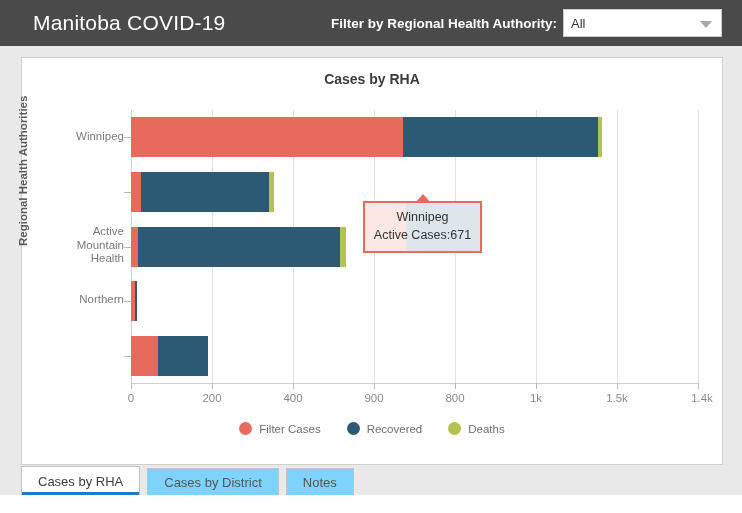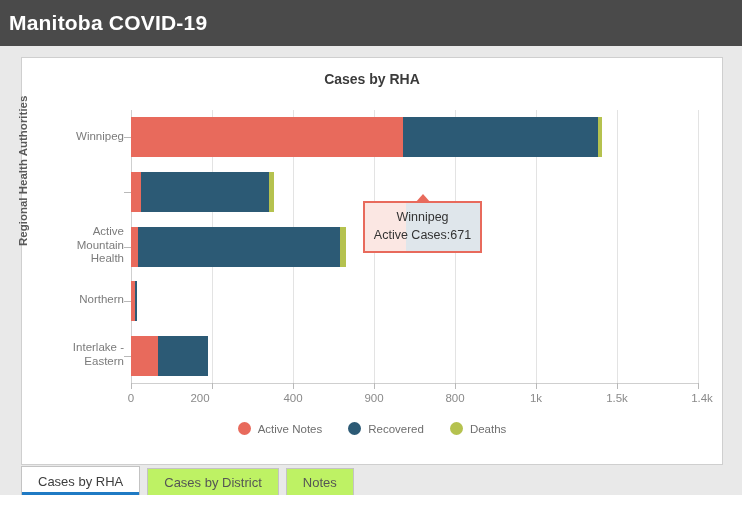--- a/index.html
+++ b/index.html
@@ -22,23 +22,23 @@
     width: 742px;
     height: 46px;
     background: #4a4a4a;
     display: flex;
     align-items: center;
   }
   .app-title {
     color: #ffffff;
     font-size: 21px;
     letter-spacing: 0.2px;
-    margin-left: 9px;
+    margin-left: 33px;
     white-space: nowrap;
-    font-weight: 700;
+    font-weight: 400;
   }
   .filter-wrap {
     position: absolute;
     left: 331px;
     top: 9px;
     display: flex;
     align-items: center;
   }
   .filter-label {
     color: #ffffff;
@@ -270,21 +270,21 @@
     border-bottom: none;
     box-sizing: border-box;
     height: 29px;
     padding: 0 16px;
     display: flex;
     align-items: center;
     font-size: 13px;
     color: #555555;
   }
   .tab.inactive {
-    background: #bef264;
+    background: #7dd3fc;
     height: 27px;
   }
   .tab.active {
     background: #ffffff;
     border-color: #c3c3c3;
     color: #3d3d3d;
     position: relative;
   }
   .tab.active::after {
     content: "";
@@ -302,20 +302,27 @@
     height: 64px;
     background: #ffffff;
   }
 </style>
 </head>
 <body>
 
 <div class="header">
   <div class="app-title">Manitoba COVID-19</div>
 
+  <div class="filter-wrap">
+    <div class="filter-label">Filter by Regional Health Authority:</div>
+    <div class="filter-select">
+      <span class="filter-value">All</span>
+      <span class="caret"></span>
+    </div>
+  </div>
 </div>
 
 <div class="page-body">
 
   <div class="panel">
 
     <div class="chart-title">Cases by RHA</div>
 
     <div class="y-axis-title">Regional Health Authorities</div>
 
@@ -328,24 +335,20 @@
         <div class="ylabel" style="top: 167.25px;">
           <div>Active</div>
           <div>Mountain</div>
           <div>Health</div>
         </div>
         <div class="ytick" style="top: 188.5px;"></div>
         <div class="ylabel" style="top: 235.35px;">
           <div>Northern</div>
         </div>
         <div class="ytick" style="top: 243.1px;"></div>
-        <div class="ylabel" style="top: 283.2px;">
-          <div>Interlake -</div>
-          <div>Eastern</div>
-        </div>
         <div class="ytick" style="top: 297.7px;"></div>
       </div>
 
     <div id="gridlines">
         <div class="gridline" style="left: 190px; top: 52px;"></div>
         <div class="gridline" style="left: 271px; top: 52px;"></div>
         <div class="gridline" style="left: 352px; top: 52px;"></div>
         <div class="gridline" style="left: 433px; top: 52px;"></div>
         <div class="gridline" style="left: 514px; top: 52px;"></div>
         <div class="gridline" style="left: 595px; top: 52px;"></div>
@@ -378,21 +381,21 @@
         <div class="bar-row" style="top: 225.7px; height: 40px;">
           <div class="seg" title="Interlake - Eastern — Active Cases: 67" style="width: 27.135px; background: rgb(232, 106, 92);"></div>
           <div class="seg" title="Interlake - Eastern — Recovered: 123" style="width: 49.815px; background: rgb(44, 90, 117);"></div>
         </div>
       </div>
 
     <div id="xaxis">
         <div class="xtick" style="left: 109px;"></div>
         <div class="xlabel" style="left: 109px;">0</div>
         <div class="xtick" style="left: 190px;"></div>
-        <div class="xlabel" style="left: 178px;">200</div>
+        <div class="xlabel" style="left: 190px;">200</div>
         <div class="xtick" style="left: 271px;"></div>
         <div class="xlabel" style="left: 271px;">400</div>
         <div class="xtick" style="left: 352px;"></div>
         <div class="xlabel" style="left: 352px;">900</div>
         <div class="xtick" style="left: 433px;"></div>
         <div class="xlabel" style="left: 433px;">800</div>
         <div class="xtick" style="left: 514px;"></div>
         <div class="xlabel" style="left: 514px;">1k</div>
         <div class="xtick" style="left: 595px;"></div>
         <div class="xlabel" style="left: 595px;">1.5k</div>
@@ -402,21 +405,21 @@
 
     <div class="tooltip">
       <div class="tooltip-arrow"></div>
       <div class="tt-line">Winnipeg</div>
       <div class="tt-line">Active Cases:671</div>
     </div>
 
     <div class="legend" id="legend">
         <div class="legend-item">
           <span class="legend-dot" style="background: rgb(232, 106, 92);"></span>
-          <span class="legend-text">Active Notes</span>
+          <span class="legend-text">Filter Cases</span>
         </div>
         <div class="legend-item">
           <span class="legend-dot" style="background: rgb(44, 90, 117);"></span>
           <span class="legend-text">Recovered</span>
         </div>
         <div class="legend-item">
           <span class="legend-dot" style="background: rgb(181, 194, 79);"></span>
           <span class="legend-text">Deaths</span>
         </div>
       </div>

